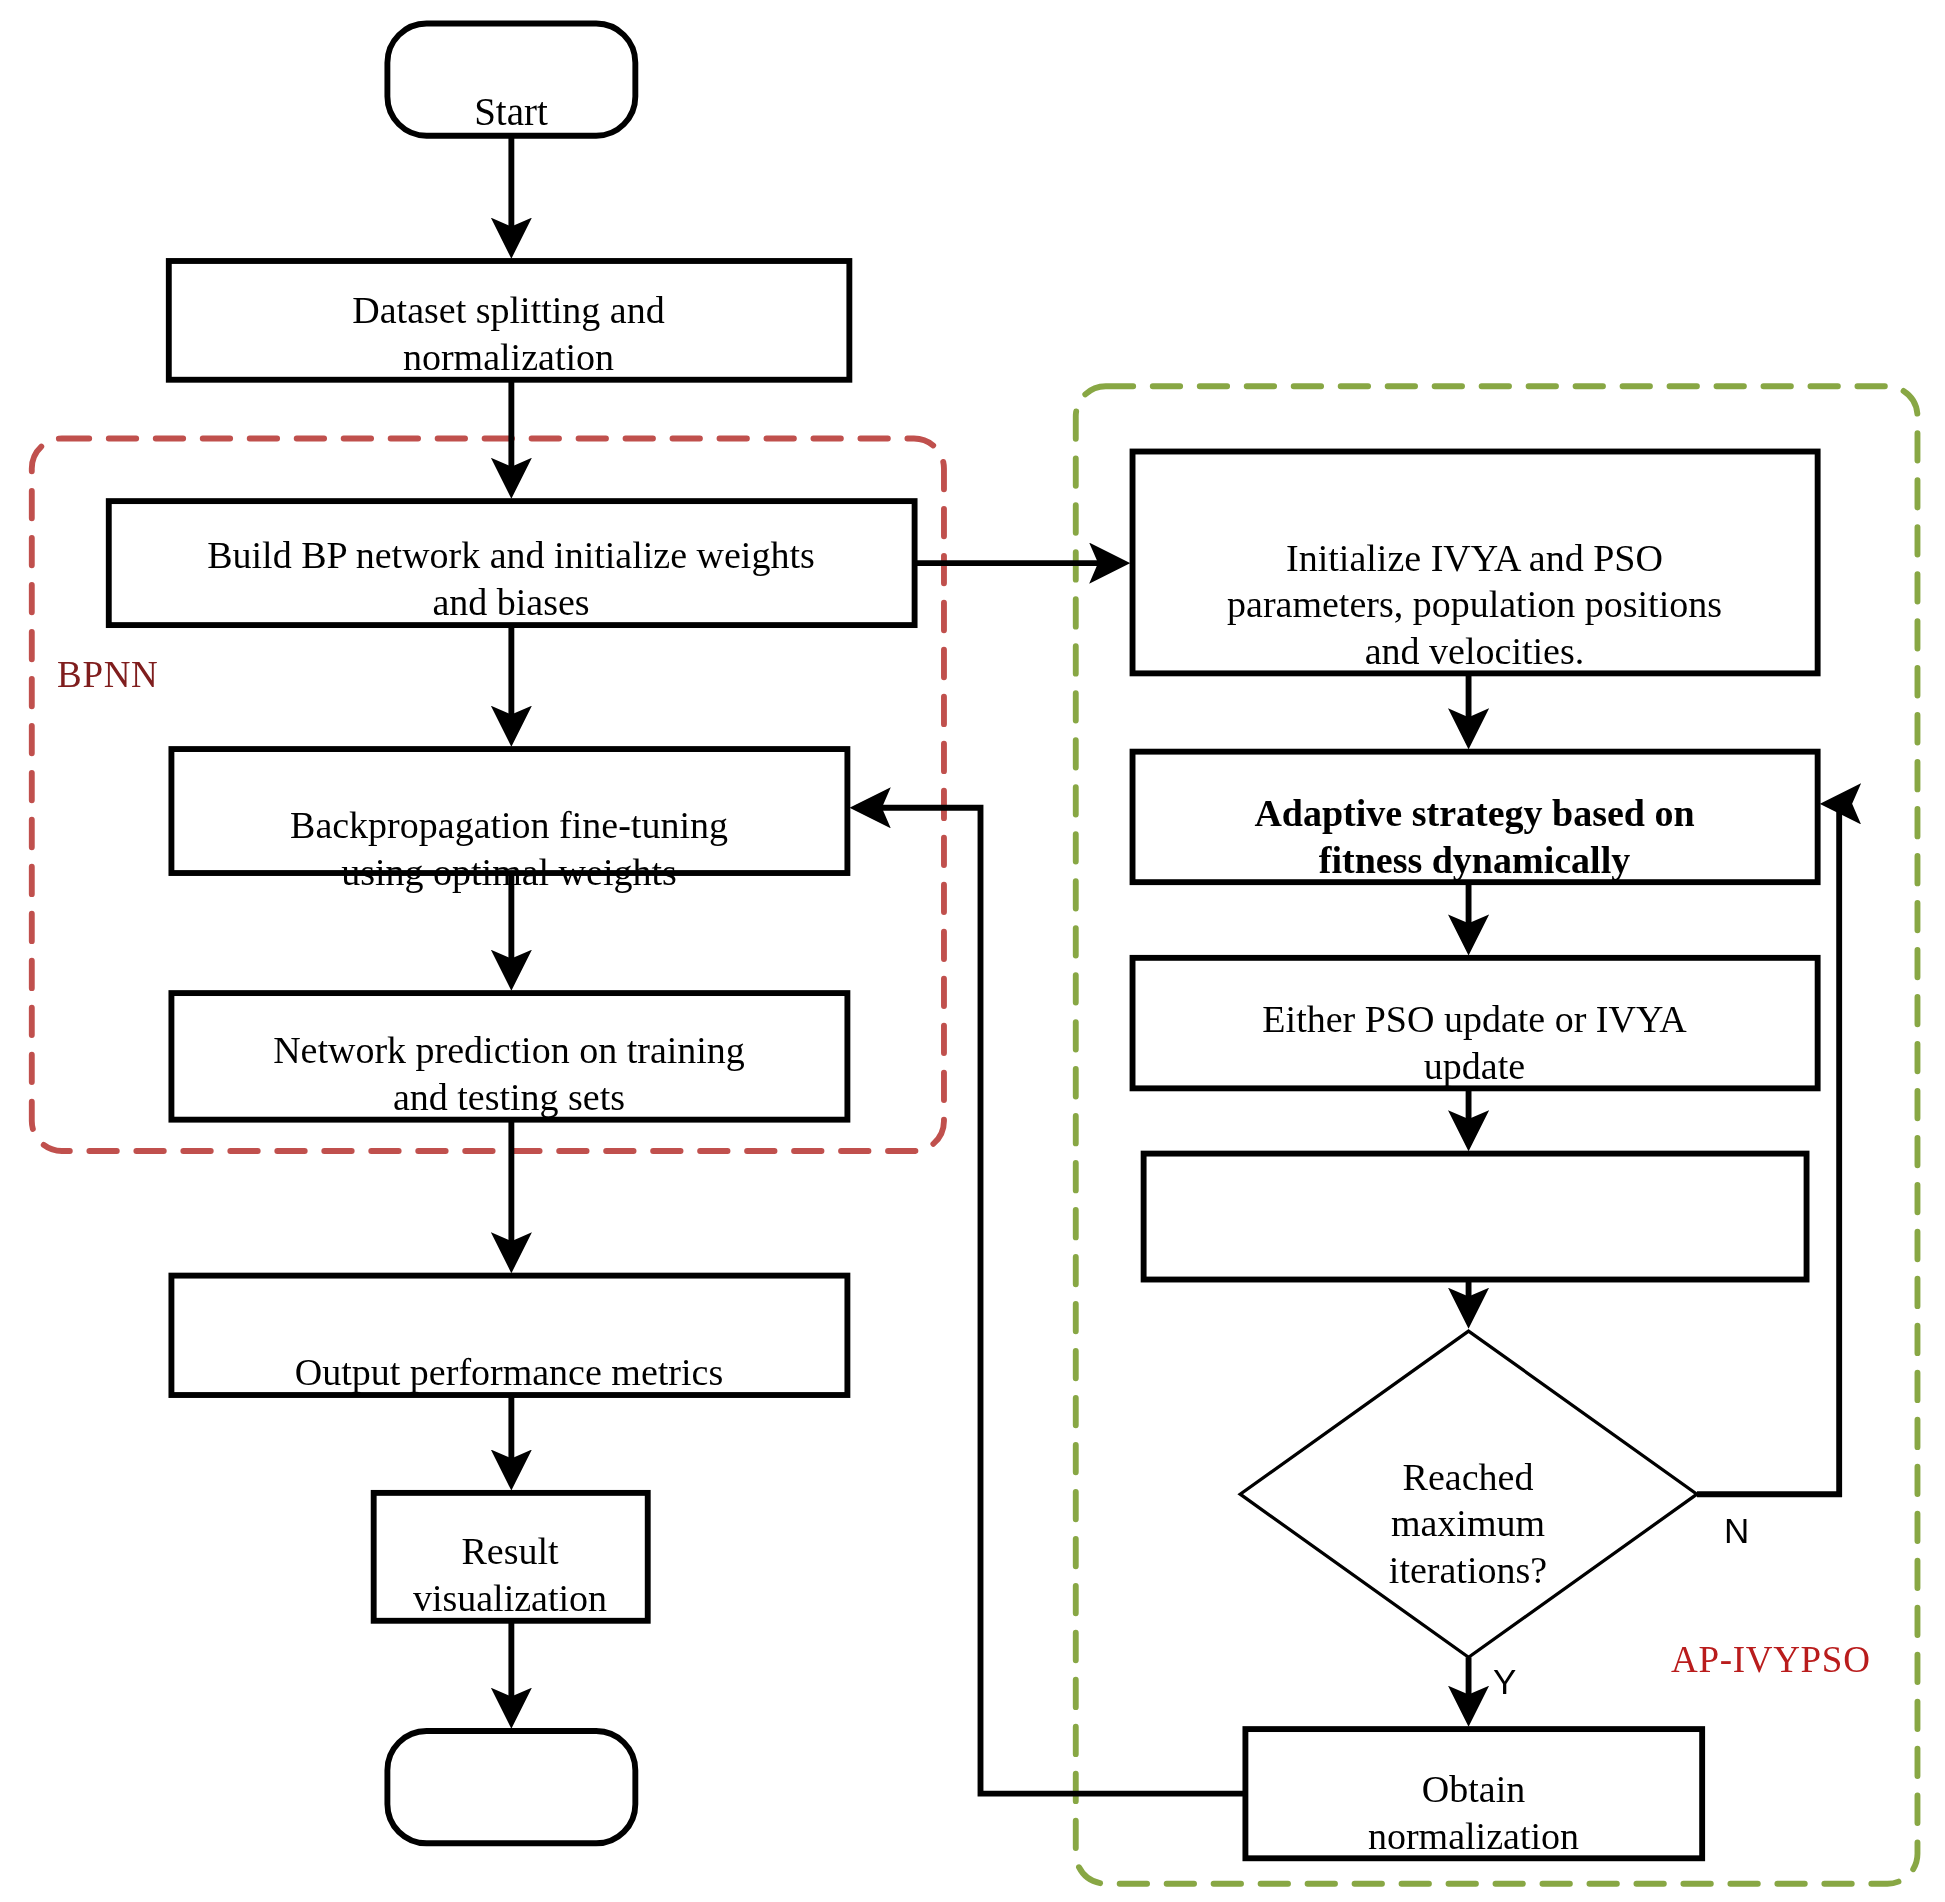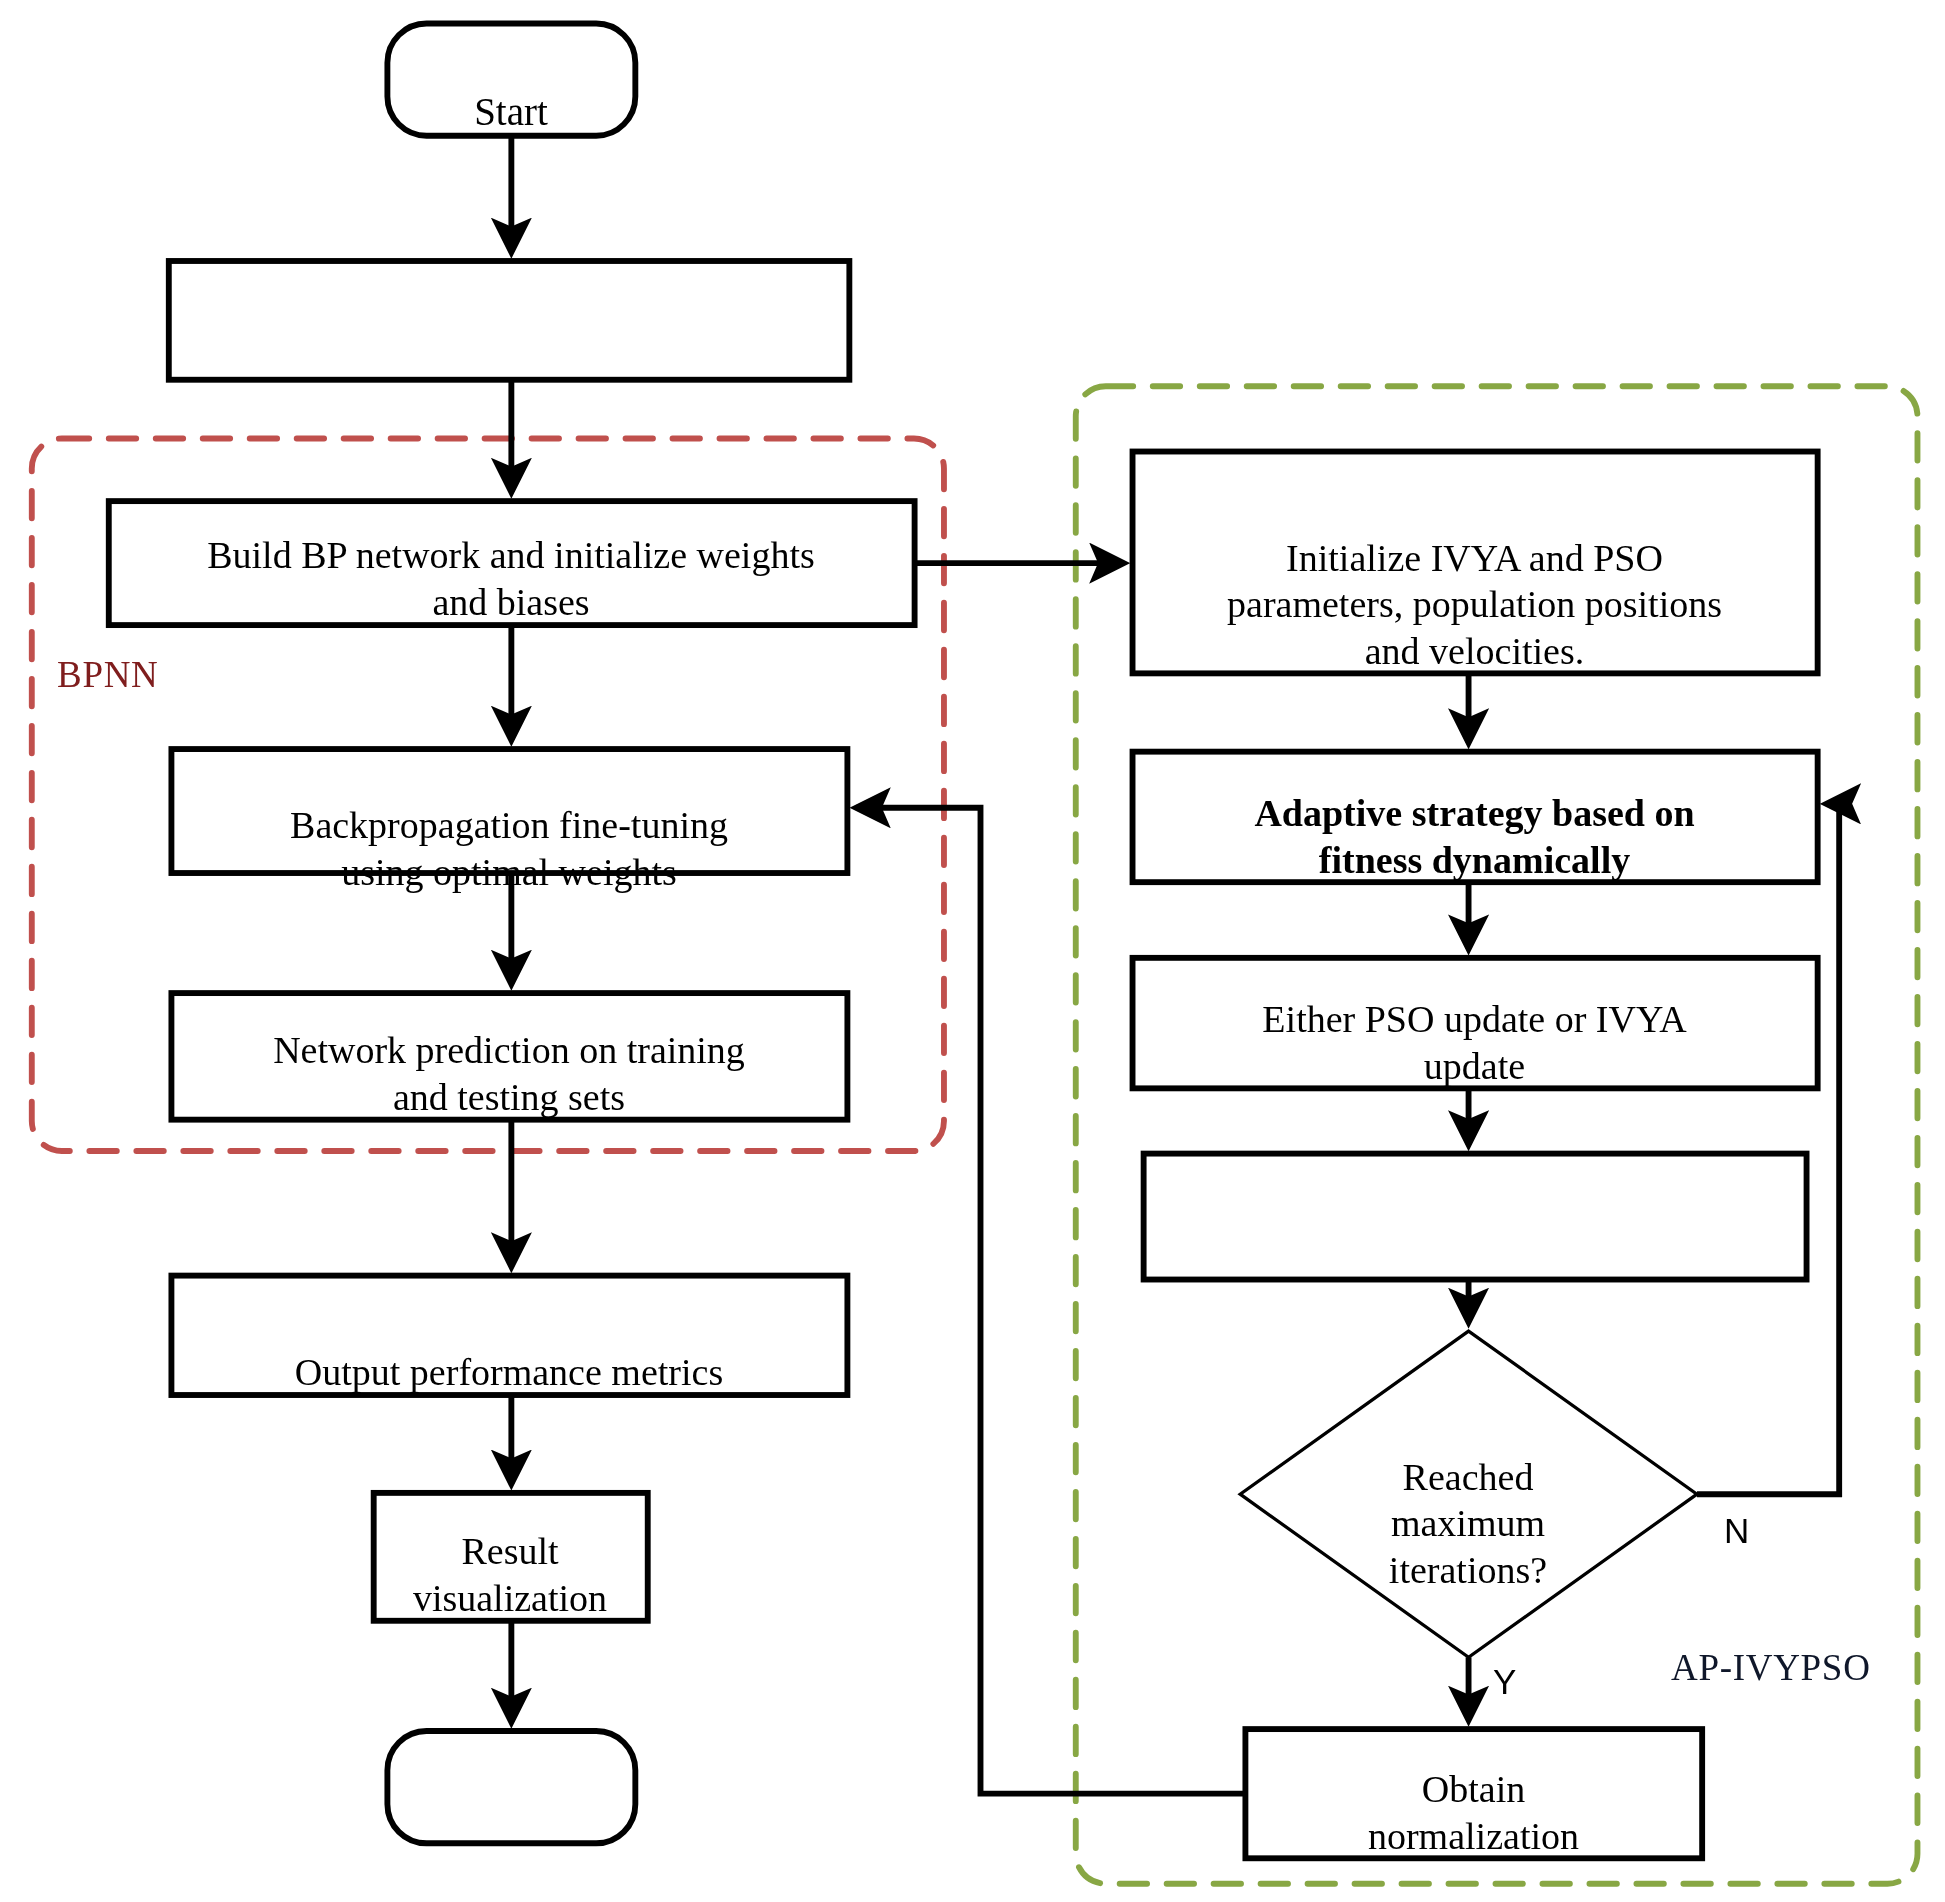--- a/index.html
+++ b/index.html
@@ -120,20 +120,24 @@
 
     <path d="M 2600 2290 L 2818 2290 L 2818 1232 L 2799 1232" stroke="#000000" stroke-width="9" fill="none" marker-end="url(#arrow)"></path>
 
     <path d="M 1908 2749 L 1502 2749 L 1502 1238 L 1312 1238" stroke="#000000" stroke-width="9" fill="none" marker-end="url(#arrow)"></path>
   </svg>
 
   <div class="node-text" style="left:387px; top:23.5px; width:248px; height:112px; font-size:39px;">
     <span>Start</span>
   </div>
 
+  <div class="node-text" style="left:168px; top:261px; width:681px; height:119px; font-size:38px;">
+    <span>Dataset splitting and
+normalization</span>
+  </div>
 
   <div class="node-text" style="left:108px; top:501px; width:806px; height:124px; font-size:38px;">
     <span>Build BP network and initialize weights
 and biases</span>
   </div>
 
   <div class="node-text" style="left:171px; top:771px; width:676px; height:124px; font-size:38px;">
     <span>Backpropagation fine-tuning
 using optimal weights</span>
   </div>
@@ -186,18 +190,18 @@
   </div>
 
   <div class="edge-label" style="left:1493px; top:1662px;">
     <span>Y</span>
   </div>
 
   <div class="grp-label" style="left:57px; top:653px; color:#7f1d1d;">
     <span>BPNN</span>
   </div>
 
-  <div class="grp-label" style="left:1671px; top:1638px; color:#0f172a;margin-top:8px;">
+  <div class="grp-label" style="left:1671px; top:1638px; color:#b91c1c;">
     <span>AP-IVYPSO</span>
   </div>
 
 </div>
 
 
 </body></html>

